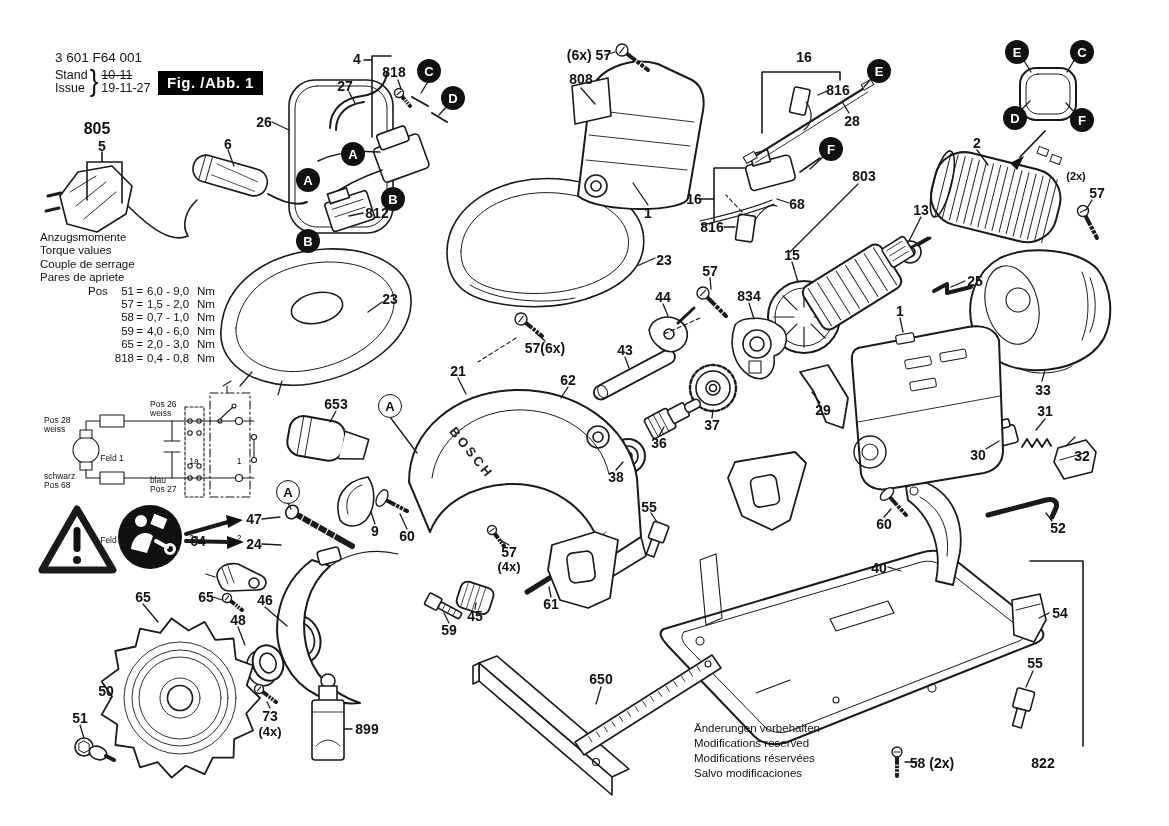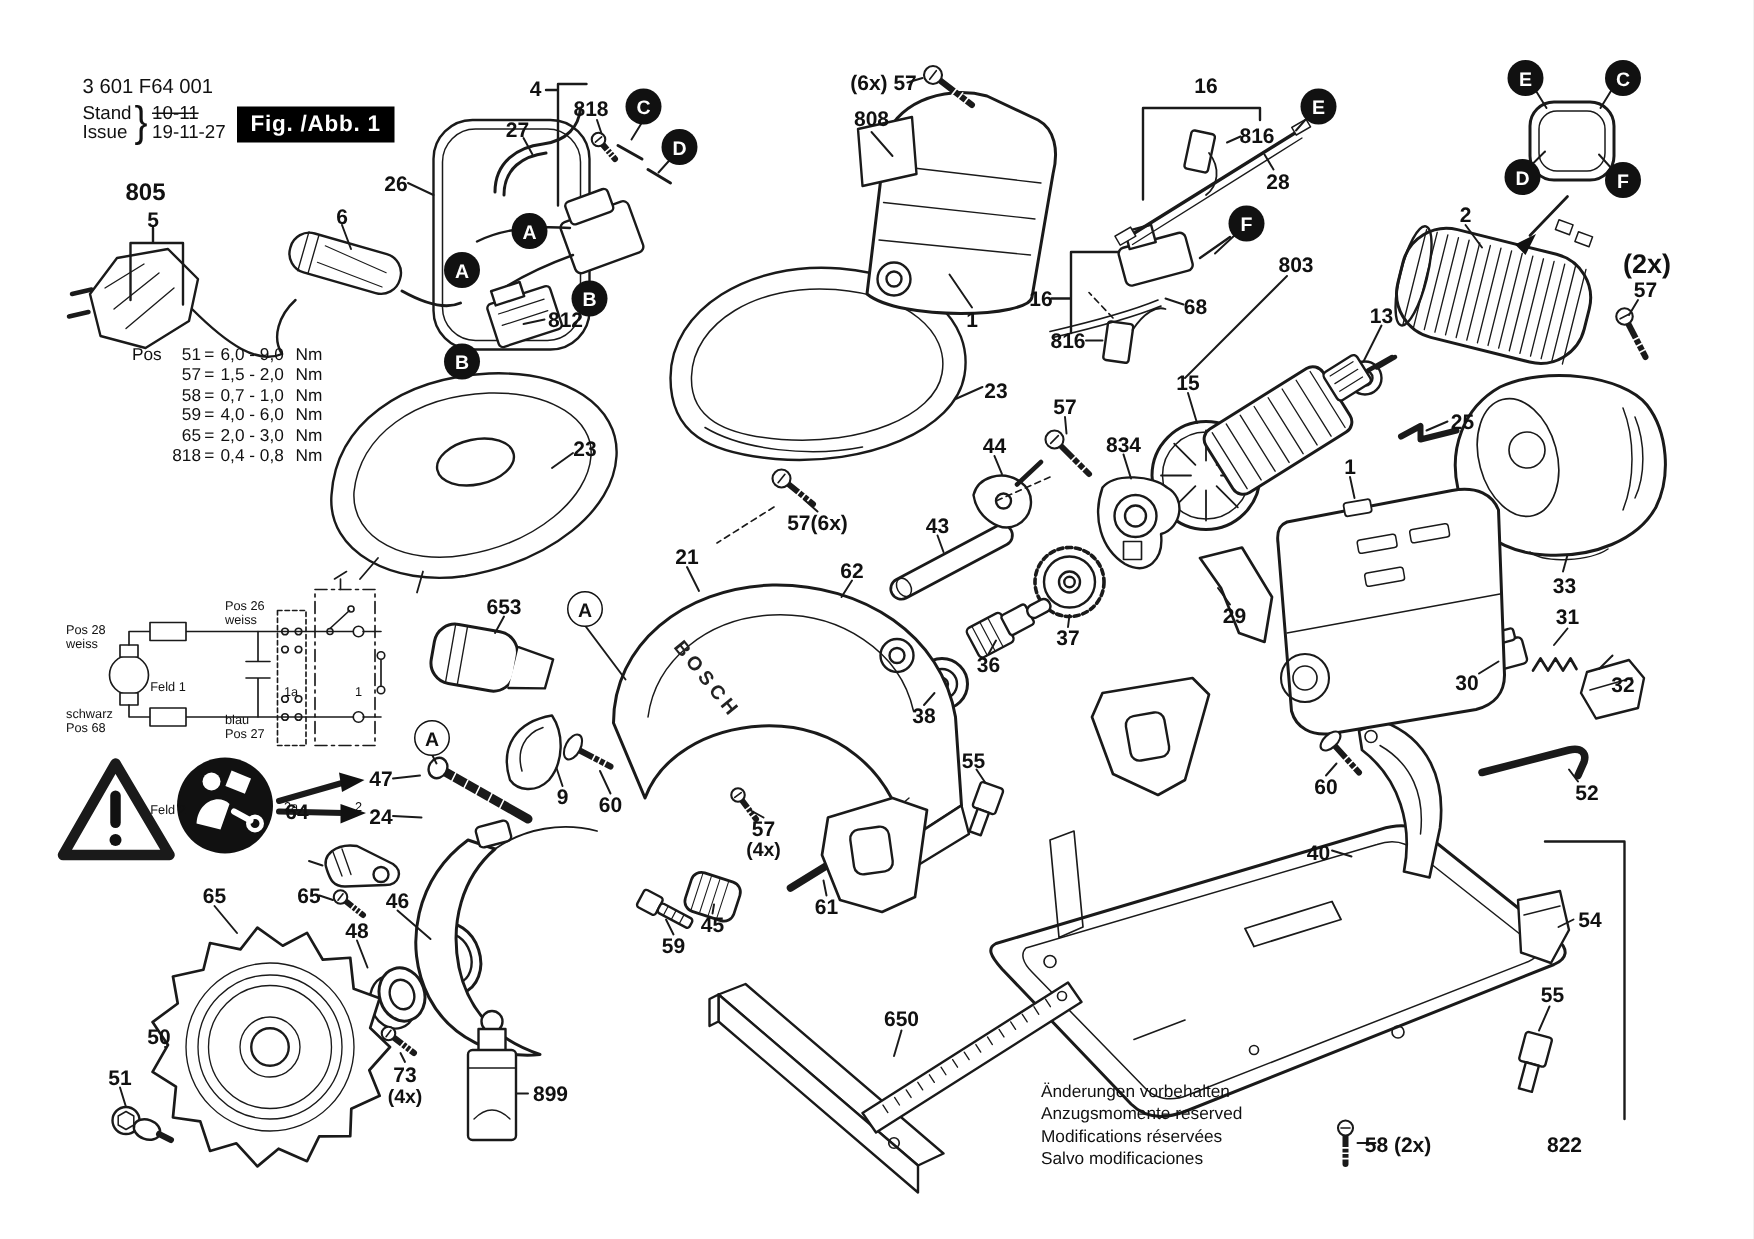--- a/index.html
+++ b/index.html
@@ -622,20 +622,26 @@
     </div>
     <div class="si-brace">}</div>
     <div class="si-col">
       <div class="strike">10-11</div>
       <div>19-11-27</div>
     </div>
   </div>
   <div class="fig-box">Fig. /Abb. 1</div>
 
   <div class="torque">
+    <div id="torque-titles">
+        <div class="">Anzugsmomente</div>
+        <div class="">Torque values</div>
+        <div class="">Couple de serrage</div>
+        <div class="">Pares de apriete</div>
+      </div>
     <div id="torque-rows">
         <div class="trow">
           <div class="tpre">Pos</div>
           <div class="tpos">51</div>
           <div class="teq">=</div>
           <div class="trng">6,0 - 9,0</div>
           <div class="">Nm</div>
         </div>
         <div class="trow">
           <div class="tpre"></div>
@@ -670,21 +676,21 @@
           <div class="tpos">818</div>
           <div class="teq">=</div>
           <div class="trng">0,4 - 0,8</div>
           <div class="">Nm</div>
         </div>
       </div>
   </div>
 
   <div class="notes" id="footer-notes">
       <div class="">Änderungen vorbehalten</div>
-      <div class="">Anzugsmomente reserved</div>
+      <div class="">Modifications reserved</div>
       <div class="">Modifications réservées</div>
       <div class="">Salvo modificaciones</div>
     </div>
 
   <div class="bosch">BOSCH</div>
 
   <div id="overlay">
       <div class="lbl" style="left: 97px; top: 129px; font-size: 16px;">805</div>
       <div class="lbl" style="left: 102px; top: 146px;">5</div>
       <div class="lbl" style="left: 228px; top: 144px;">6</div>
@@ -700,21 +706,21 @@
       <div class="lbl" style="left: 390px; top: 299px;">23</div>
       <div class="lbl" style="left: 804px; top: 57px;">16</div>
       <div class="lbl" style="left: 838px; top: 90px;">816</div>
       <div class="lbl" style="left: 852px; top: 121px;">28</div>
       <div class="lbl" style="left: 694px; top: 199px;">16</div>
       <div class="lbl" style="left: 712px; top: 227px;">816</div>
       <div class="lbl" style="left: 797px; top: 204px;">68</div>
       <div class="lbl" style="left: 864px; top: 176px;">803</div>
       <div class="lbl" style="left: 921px; top: 210px;">13</div>
       <div class="lbl" style="left: 977px; top: 143px;">2</div>
-      <div class="lbl" style="left: 1098px; top: 176px; font-size: 18px;">(2x)</div>
+      <div class="lbl" style="left: 1076px; top: 176px; font-size: 11px;">(2x)</div>
       <div class="lbl" style="left: 1097px; top: 193px;">57</div>
       <div class="lbl" style="left: 975px; top: 281px;">25</div>
       <div class="lbl" style="left: 792px; top: 255px;">15</div>
       <div class="lbl" style="left: 749px; top: 296px;">834</div>
       <div class="lbl" style="left: 710px; top: 271px;">57</div>
       <div class="lbl" style="left: 663px; top: 297px;">44</div>
       <div class="lbl" style="left: 625px; top: 350px;">43</div>
       <div class="lbl" style="left: 568px; top: 380px;">62</div>
       <div class="lbl" style="left: 545px; top: 348px;">57(6x)</div>
       <div class="lbl" style="left: 458px; top: 371px;">21</div>

